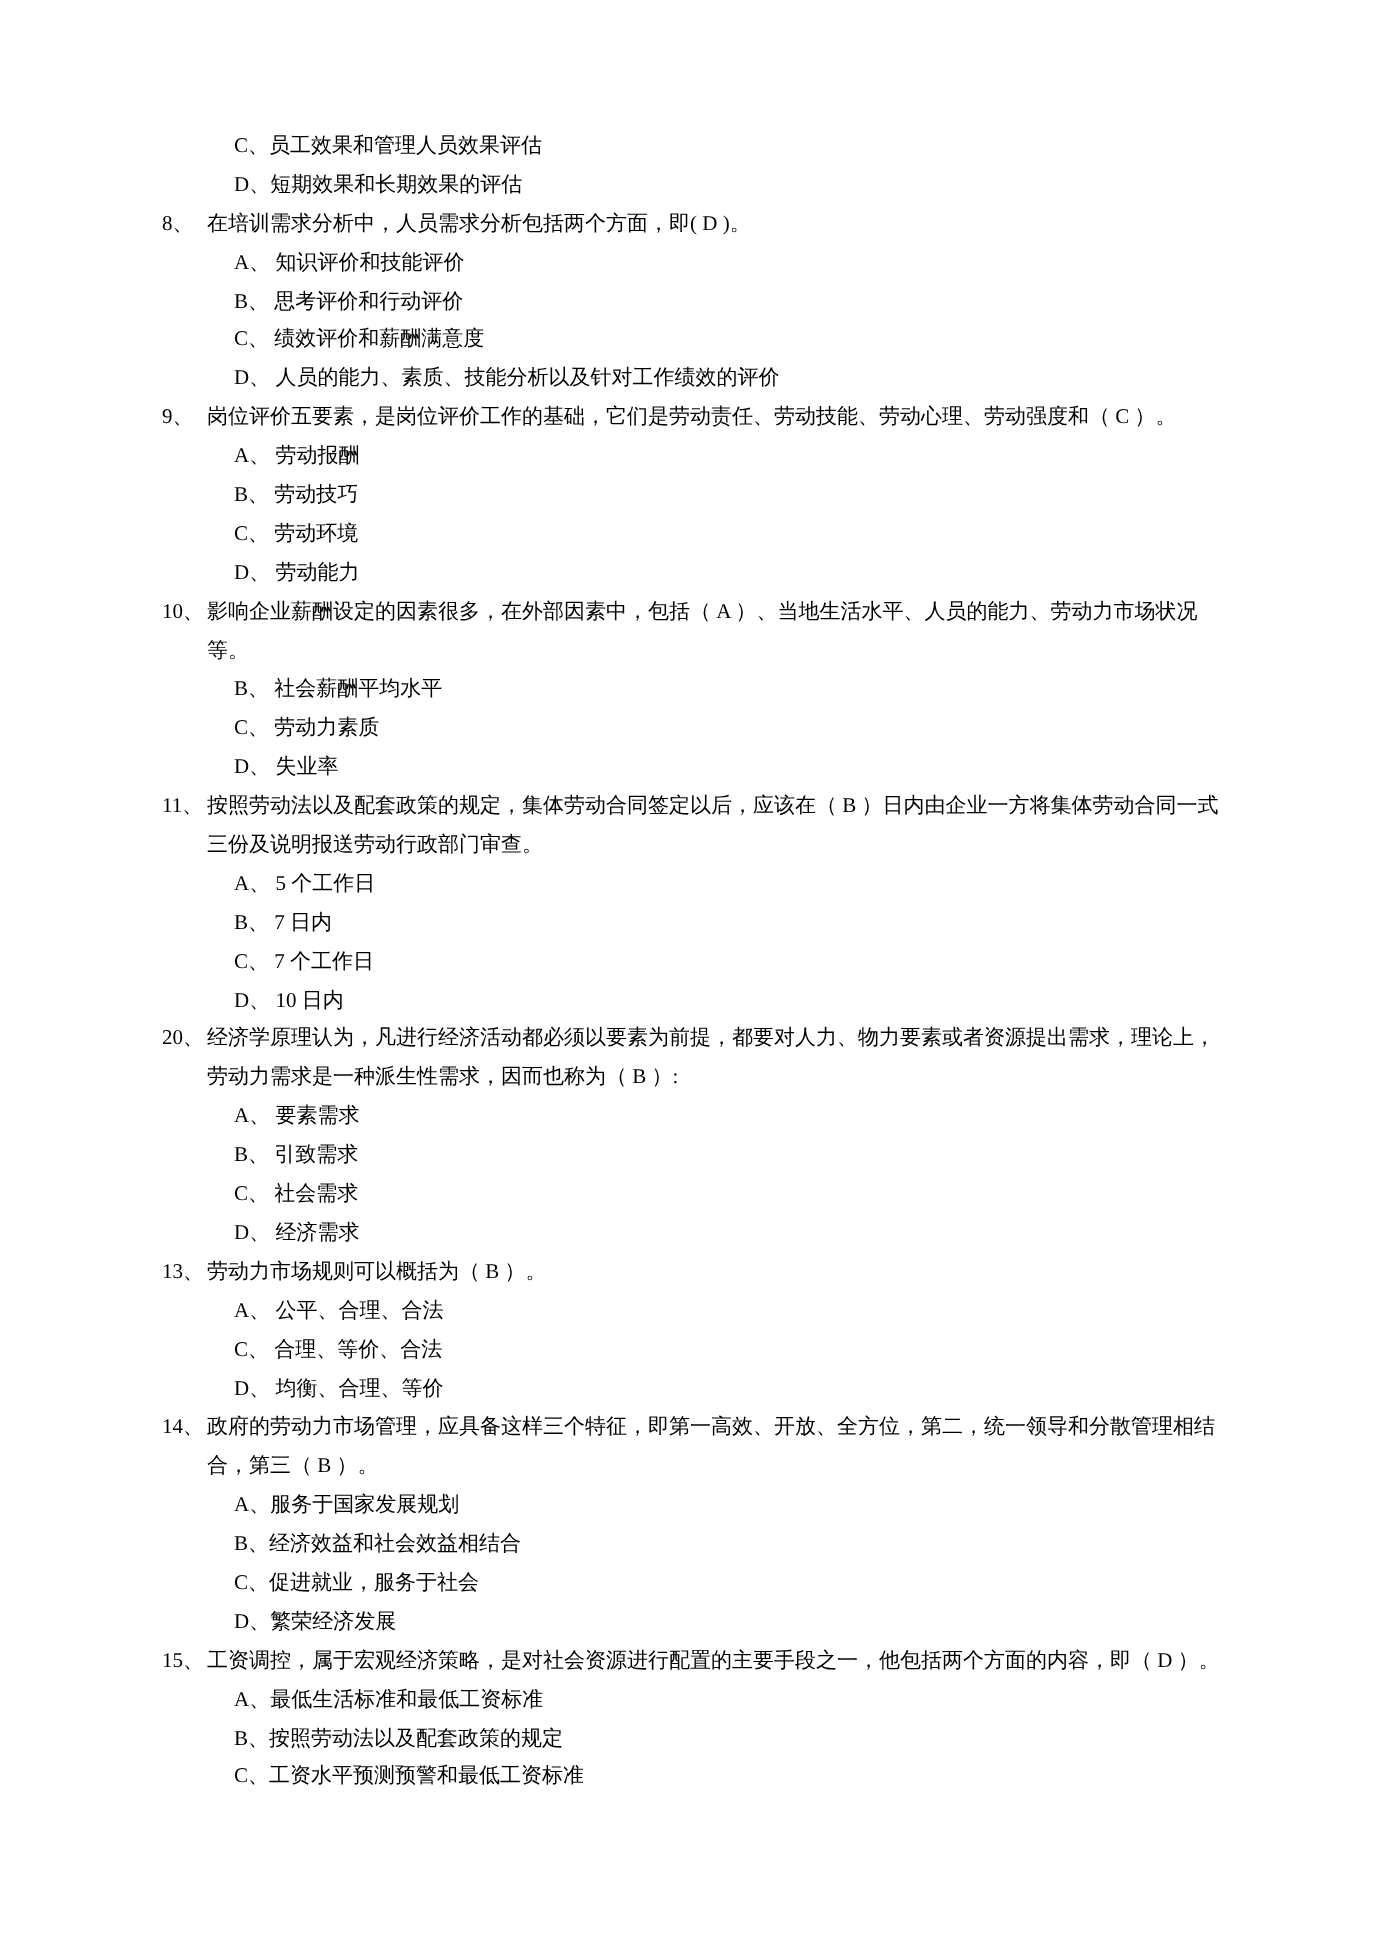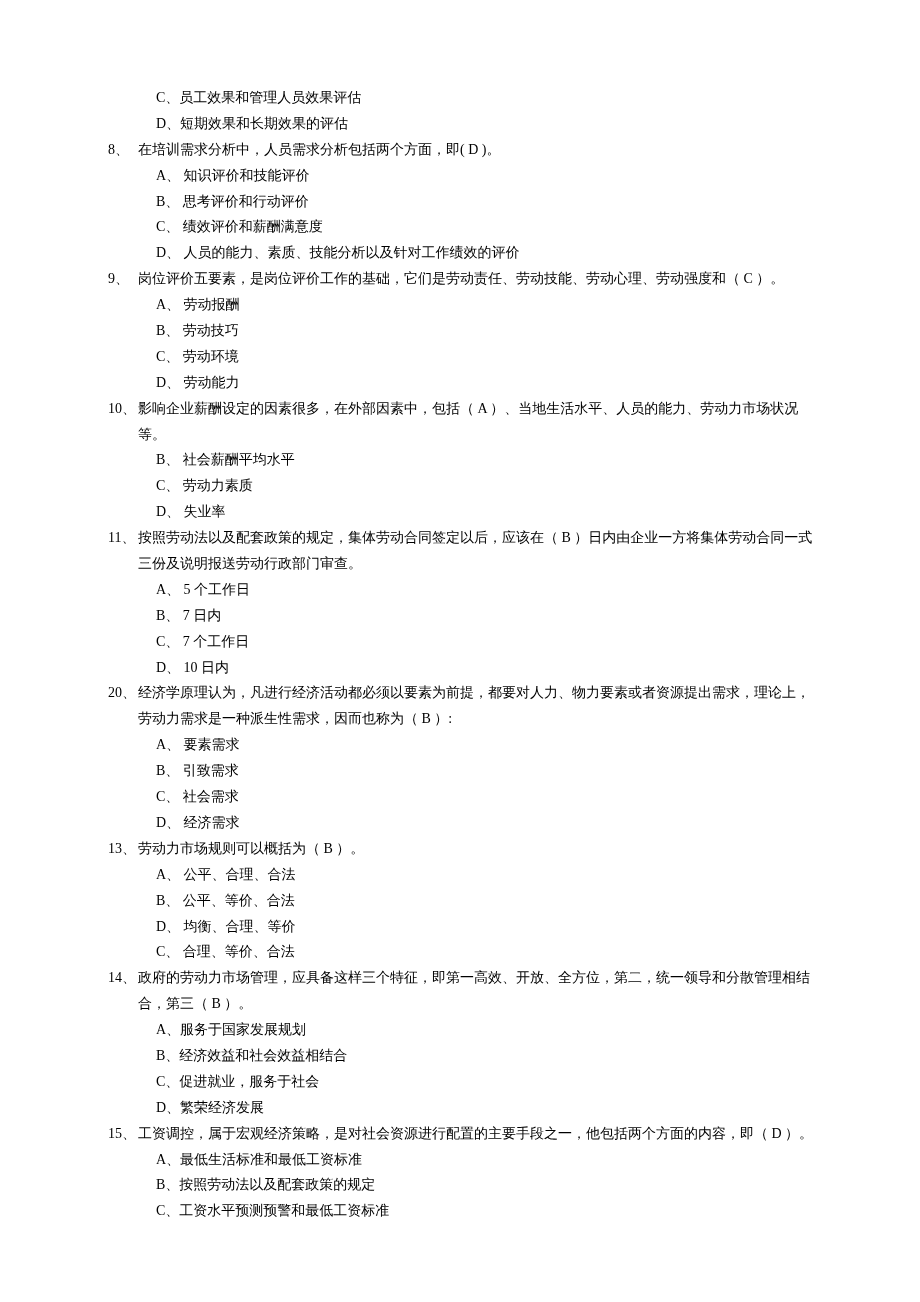--- a/index.html
+++ b/index.html
@@ -102,23 +102,22 @@
         <div class="option">D、  经济需求</div>
       </div>
     </div>
     <div class="question">
       <div class="q-stem">
         <span class="q-num">13、</span>
         <span class="q-text">劳动力市场规则可以概括为（  B  ）。</span>
       </div>
       <div class="q-options">
         <div class="option">A、  公平、合理、合法</div>
-        <div class="option">B、  公平、等价、合法</div>
+        <div class="option">C、  合理、等价、合法</div>
         <div class="option">D、  均衡、合理、等价</div>
-        <div class="option">C、  合理、等价、合法</div>
       </div>
     </div>
     <div class="question">
       <div class="q-stem">
         <span class="q-num">14、</span>
         <span class="q-text">政府的劳动力市场管理，应具备这样三个特征，即第一高效、开放、全方位，第二，统一领导和分散管理相结合，第三（  B  ）。</span>
       </div>
       <div class="q-options">
         <div class="option">A、服务于国家发展规划</div>
         <div class="option">B、经济效益和社会效益相结合</div>

